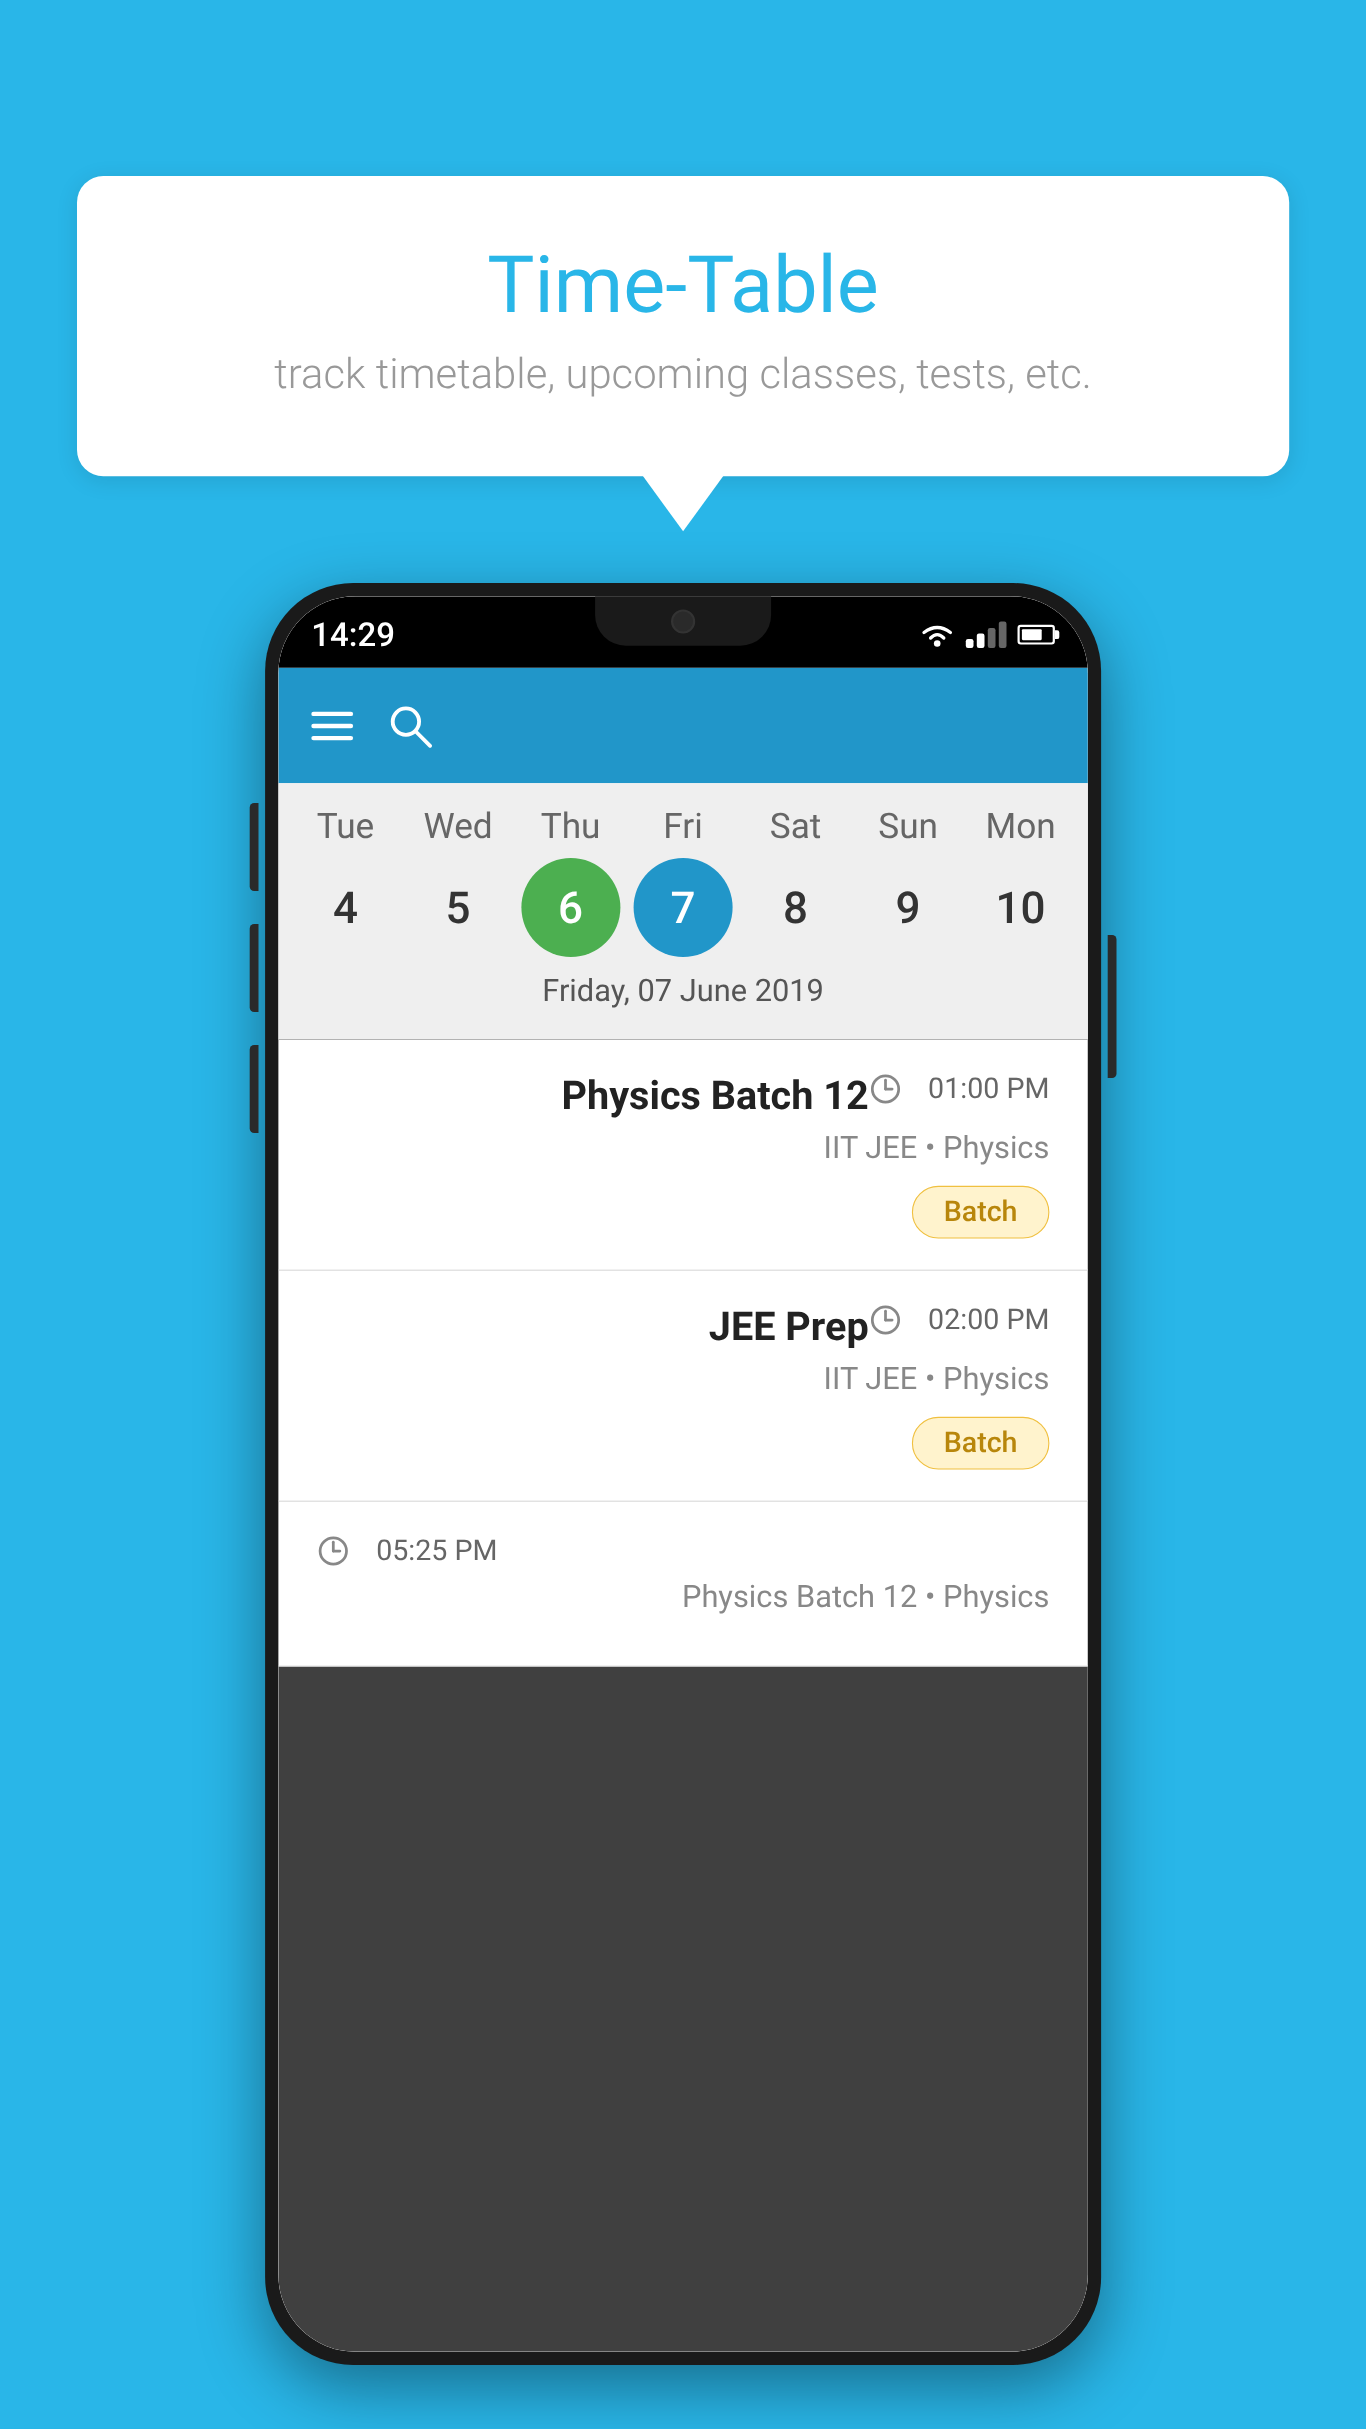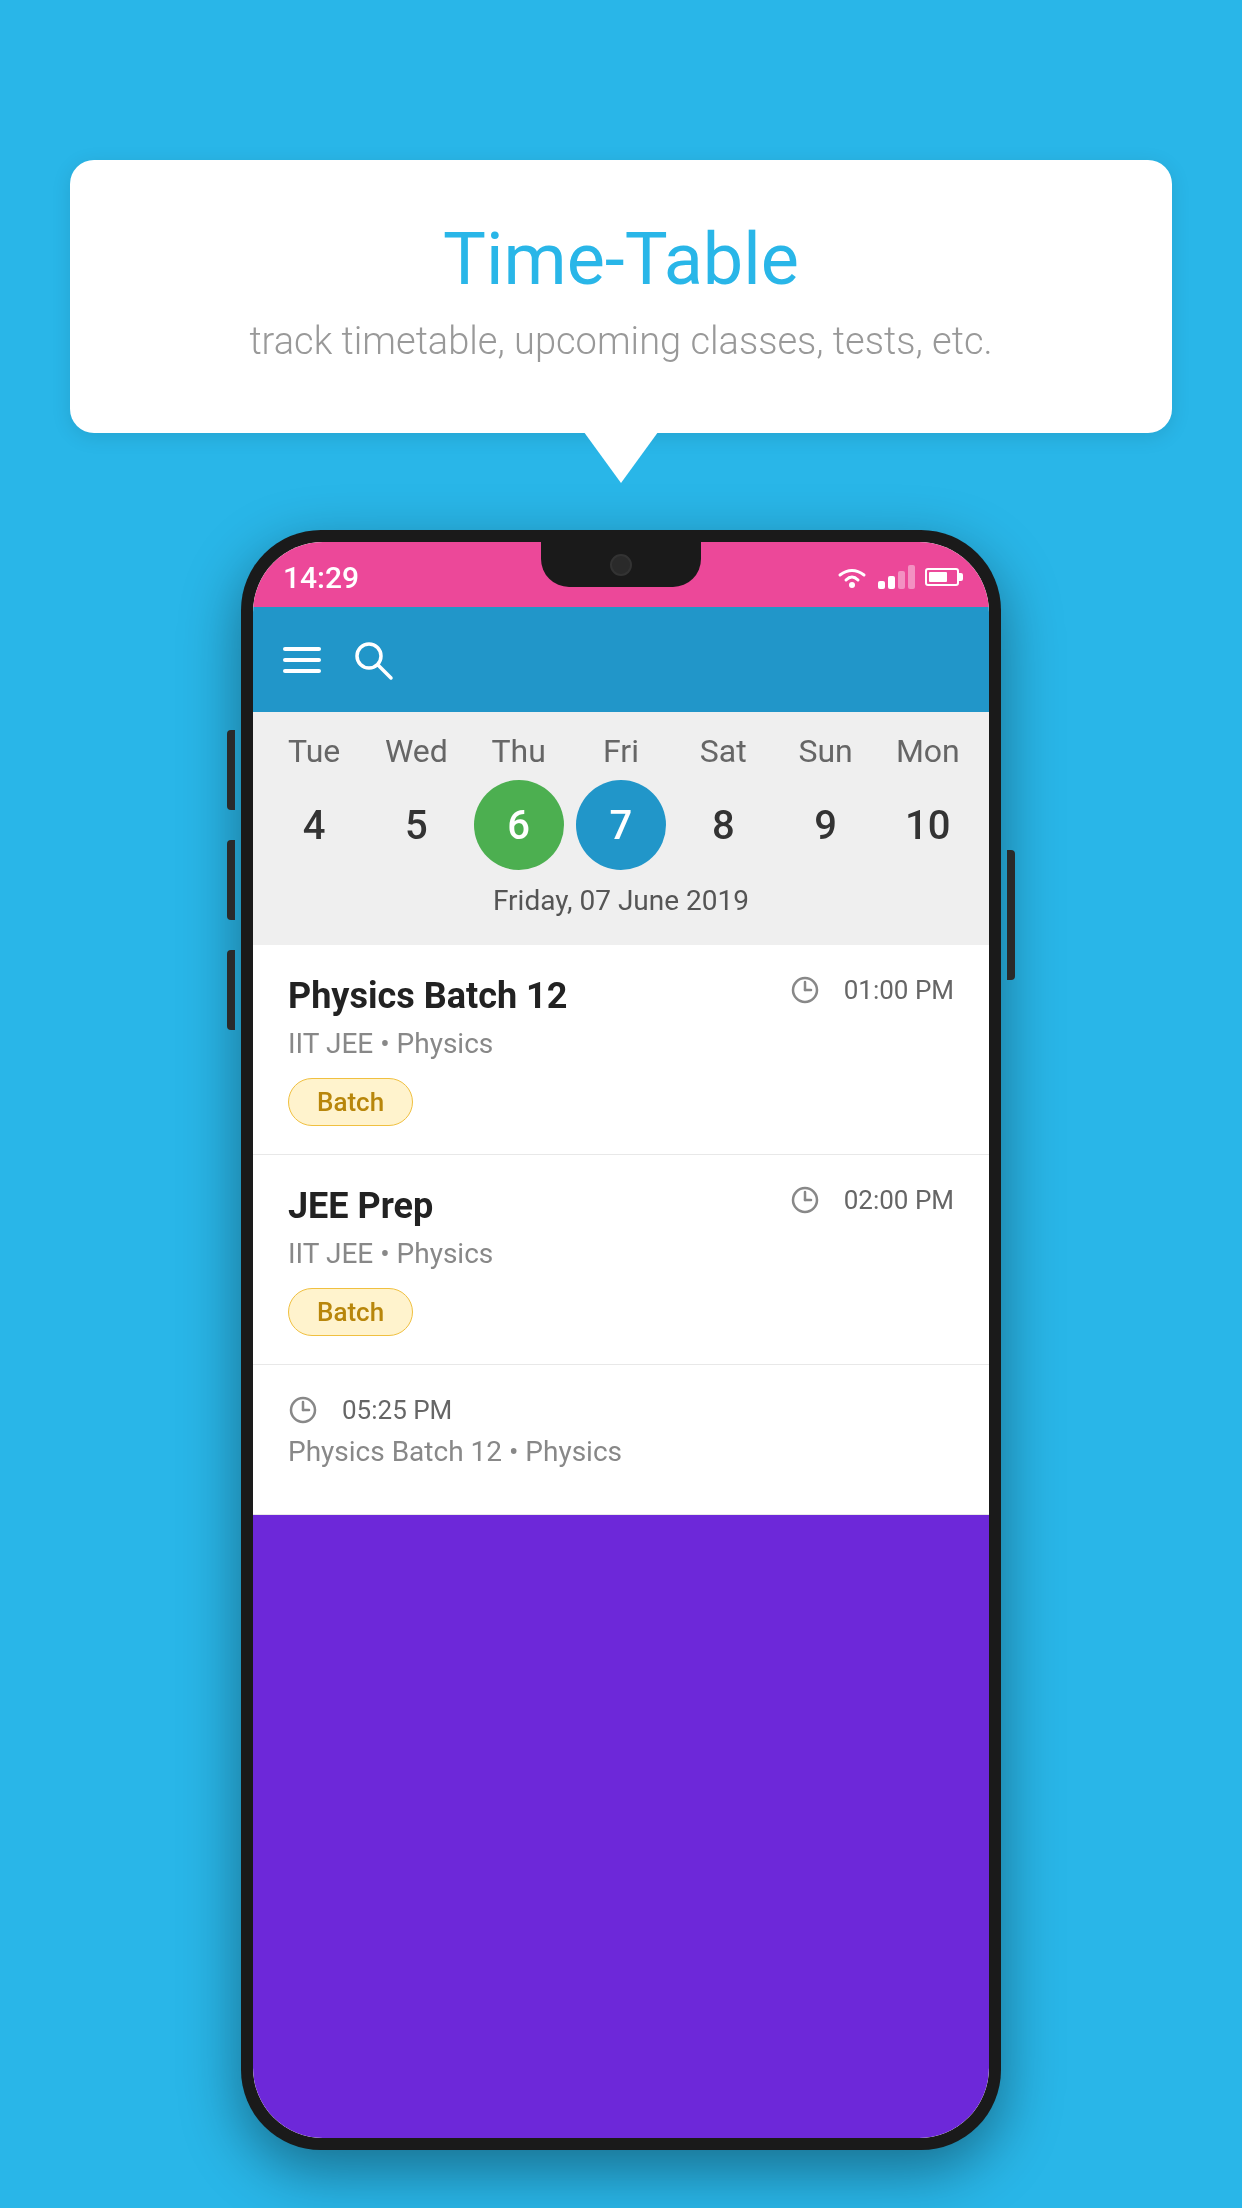--- a/index.html
+++ b/index.html
@@ -112,21 +112,21 @@
       width: 22px;
       height: 22px;
       background: #2a2a2a;
       border-radius: 50%;
       border: 2px solid #333;
     }
 
     
     .status-bar {
       height: 65px;
-      background: #ec4899;
+      background: #000000;
       display: flex;
       align-items: center;
       justify-content: space-between;
       padding: 0 30px;
       padding-top: 5px;
       position: relative;
       z-index: 10;
     }
 
     .status-time {
@@ -271,23 +271,24 @@
 
     .selected-date {
       text-align: center;
       font-size: 28px;
       color: #555;
       padding: 14px 0 18px;
     }
 
     
     .class-list {
-      background: #6d28d9;
+      background: #404040;
       flex: 1;
       overflow-y: auto;
+      text-align: right;
     }
 
     .class-item {
       background: white;
       padding: 30px 35px 28px;
       border-bottom: 1px solid #e8e8e8;
     }
 
     .class-item-header {
       display: flex;

